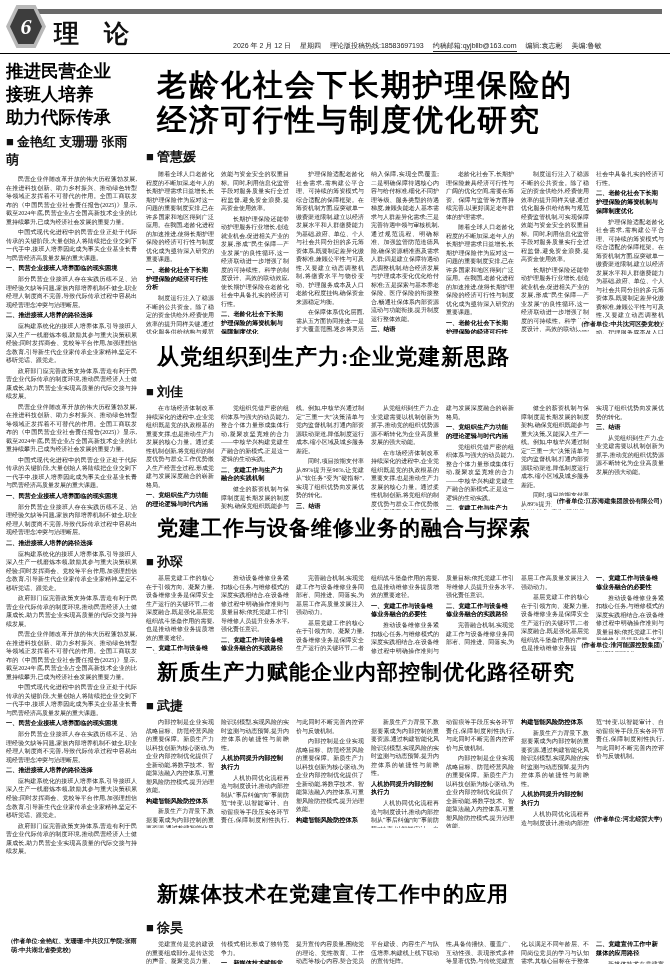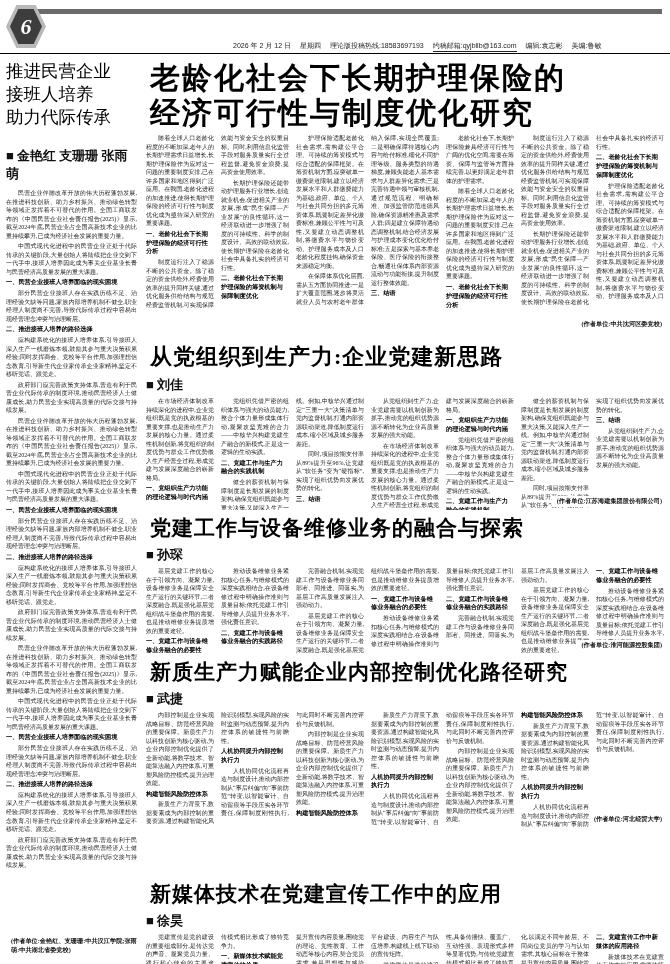--- a/index.html
+++ b/index.html
@@ -28,27 +28,27 @@
       font-family:"Liberation Sans",sans-serif;}
   .header-rule{position:absolute;top:53px;left:0;right:0;border-top:1.5px solid #000;}
   
   .byline{font-size:13px;font-weight:bold;color:#111;margin:0;}
   .para{font-size:6px;line-height:1.42;text-align:justify;text-indent:2em;margin:0 0 2px 0;color:#222;}
   .col-subhead{font-size:6.2px;line-height:1.42;font-weight:bold;text-align:left;margin:2px 0;color:#000;}
   .attribution{position:absolute;font-size:6.2px;font-weight:bold;background:#fff;
       padding:1px 0 1px 5px;color:#111;}
   
   .article-left{position:absolute;left:6px;top:60px;width:131px;height:898px;overflow:hidden;}
-  .article-left .title{font-size:17.5px;font-weight:normal;line-height:1.3;white-space:pre-line;
-      margin:0 0 19px 0;color:#000;}
+  .article-left .title{font-size:17.5px;font-weight:bold;line-height:1.3;white-space:pre-line;
+      margin:0 0 5px 0;color:#000;}
   .article-left .body{margin-top:6px;height:760px;overflow:hidden;}
   .article-left .attribution{left:0;right:0;bottom:2px;text-align:left;}
   
   .rt{position:absolute;left:146px;width:518px;overflow:hidden;}
-  .rt .title{font-weight:bold;white-space:pre-line;margin:4px;color:#000;letter-spacing:1px;}
+  .rt .title{font-weight:bold;white-space:pre-line;margin:11px;color:#000;letter-spacing:1px;}
   .rt .cols{column-gap:7px;column-fill:auto;overflow:hidden;}
   .article-main{top:56px;height:278px;}
   .article-main .title{font-size:30px;line-height:1.17;letter-spacing:2px;}
   .article-main .byline{margin-top:7px;}
   .article-main .cols{margin-top:4px;height:178px;column-count:7;}
   .article-main .attribution{right:2px;bottom:4px;}
   .article-2{top:336px;height:174px;}
   .article-2 .title{font-size:22px;margin-top:6px;}
   .article-2 .byline{margin-top:4px;}
   .article-2 .cols{margin-top:3px;height:118px;column-count:7;}
@@ -74,20 +74,21 @@
 <div class="page">
 
   <div class="top-bar"></div>
   <div class="badge">
     <div class="hex-outer">
       <div class="hex-inner">
         <span>6</span>
       </div>
     </div>
   </div>
+  <div class="section-title">理 论</div>
 
   <div class="info-line">
     <span>2026 年 2 月 12 日</span>
     <span>星期四</span>
     <span>理论版投稿热线:18583697193</span>
     <span class="u">约稿邮箱:qyjbllb@163.com</span>
     <span>编辑:袁志彬</span>
     <span>美编:鲁敏</span>
   </div>
 
@@ -121,20 +122,21 @@
         <p class="col-subhead">二、推进接班人培养的路径选择</p>
         <p class="para">应构建系统化的接班人培养体系,引导接班人深入生产一线磨炼本领,鼓励其参与重大决策积累经验;同时发挥商会、党校等平台作用,加强理想信念教育,引导新生代企业家传承企业家精神,坚定不移听党话、跟党走。</p>
         <p class="para">政府部门应完善政策支持体系,营造有利于民营企业代际传承的制度环境,推动民营经济人士健康成长,助力民营企业实现高质量的代际交接与持续发展。</p>
       </div>
     <div class="attribution">(作者单位:金艳红、支珊珊:中共汉江学院;张雨萌:中共湖北省委党校)</div>
   </div>
 
   <div class="rt article-main">
     <h1 class="title">老龄化社会下长期护理保险的
 经济可行性与制度优化研究</h1>
+    <p class="byline">■ 管慧媛</p>
     <div class="cols">
         <p class="para">随着全球人口老龄化程度的不断加深,老年人的长期护理需求日益增长,长期护理保险作为应对这一问题的重要制度安排,已在许多国家和地区得到广泛应用。在我国,老龄化进程的加速推进,使得长期护理保险的经济可行性与制度优化成为亟待深入研究的重要课题。</p>
         <p class="col-subhead">一、老龄化社会下长期护理保险的经济可行性分析</p>
         <p class="para">制度运行注入了稳源不断的公共资金。除了稳定的资金供给外,经费使用效率的提升同样关键,通过优化服务供给结构与规范经费监管机制,可实现保障效能与资金安全的双重目标。同时,利用信息化监管手段对服务质量实行全过程监督,避免资金浪费,提高资金使用效率。</p>
         <p class="para">长期护理保险还能带动护理服务行业增长,创造就业机会,促进相关产业的发展,形成“民生保障—产业发展”的良性循环,这一经济联动进一步增强了制度的可持续性。科学的制度设计、高效的联动效应,使长期护理保险在老龄化社会中具备扎实的经济可行性。</p>
         <p class="col-subhead">二、老龄化社会下长期护理保险的筹资机制与保障制度优化</p>
         <p class="para">护理保险适配老龄化社会需求,需构建公平合理、可持续的筹资模式与综合适配的保障框架。在筹资机制方面,应突破单一缴费渠道限制,建立以经济发展水平和人群缴费能力为基础,政府、单位、个人与社会共同分担的多元筹资体系,既要制定差异化缴费标准,兼顾公平性与可及性,又要建立动态调整机制,将缴费水平与物价变动、护理服务成本及人口老龄化程度挂钩,确保资金来源稳定均衡。</p>
         <p class="para">在保障体系优化层面,需从五方面协同推进:一是扩大覆盖范围,逐步将灵活就业人员与农村老年群体纳入保障,实现全民覆盖;二是明确保障待遇核心内容与给付标准,细化不同护理等级、服务类型的待遇梯度,兼顾失能老人基本需求与人群差异化需求;三是完善待遇申领与审核机制,通过规范流程、明确标准、加强监管防范道德风险,确保资源精准惠及需求人群;四是建立保障待遇动态调整机制,结合经济发展与护理成本变化优化给付标准;五是探索与基本养老保险、医疗保险的衔接整合,畅通社保体系内部资源流动与功能衔接,提升制度运行整体效能。</p>
         <p class="col-subhead">三、结语</p>
         <p class="para">老龄化社会下,长期护理保险兼具经济可行性与广阔的优化空间,需要在筹资、保障与监管等方面持续完善,以更好满足老年群体的护理需求。</p>

